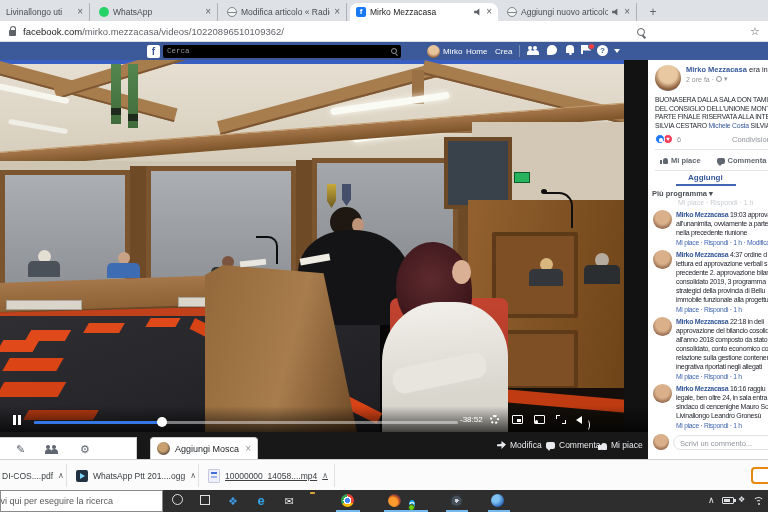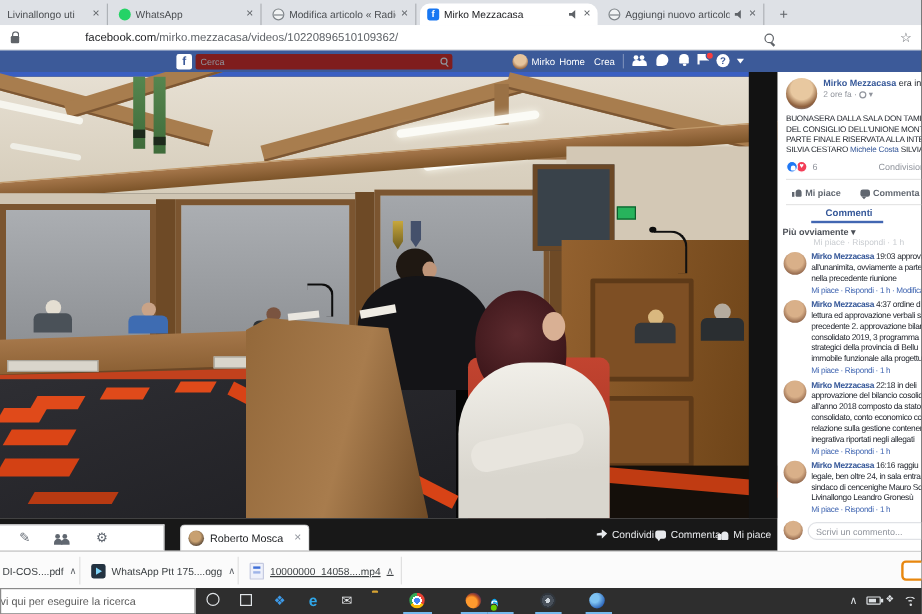--- a/index.html
+++ b/index.html
@@ -26,32 +26,32 @@
     clip-path:polygon(0 35%,30% 35%,65% 5%,65% 95%,30% 65%,0 65%);}
   .newtab{position:absolute;left:645px;top:4px;width:16px;height:16px;color:#5f6368;
     font-size:12px;line-height:16px;text-align:center;}
 
   
   .addrbar{position:absolute;top:21px;left:0;width:768px;height:21px;background:#fff;
     border-bottom:1px solid #dadce0;box-sizing:border-box;}
   .lock{position:absolute;left:9px;top:9px;width:7px;height:6px;background:#5f6368;border-radius:1px;}
   .lock::before{content:"";position:absolute;top:-4px;left:1px;width:4px;height:4px;
     border:1.2px solid #5f6368;border-bottom:none;border-radius:3px 3px 0 0;}
-  .url{position:absolute;left:23px;top:5px;font-size:9.5px;color:#202124;white-space:nowrap;margin-left:48px;}
+  .url{position:absolute;left:23px;top:5px;font-size:9.5px;color:#202124;white-space:nowrap;}
   .url .path{color:#5f6368;}
   .zoomico{position:absolute;left:637px;top:7px;width:6px;height:6px;border:1.3px solid #5f6368;border-radius:50%;}
   .zoomico::after{content:"";position:absolute;left:5px;top:6px;width:1.5px;height:4px;background:#5f6368;transform:rotate(-45deg);}
   .starico{position:absolute;left:750px;top:4px;font-size:11px;color:#5f6368;}
 
   
   .fbnav{position:absolute;top:42px;left:0;width:768px;height:18px;background:#3c5a99;}
   .fblogo{position:absolute;left:147px;top:2.5px;width:13px;height:13px;background:#fff;border-radius:2px;
     color:#3c5a99;font-weight:bold;font-size:10px;text-align:center;line-height:13px;}
-  .fbsearch{position:absolute;left:163px;top:2.5px;width:214px;height:13px;background:#7f1d1d;border-radius:2px;
-    font-size:7.5px;color:#90949c;line-height:13px;padding-left:4px;box-sizing:border-box;}
+  .fbsearch{position:absolute;left:163px;top:2.5px;width:238px;height:13px;background:#000000;border-radius:2px;
+    font-size:7.5px;color:#90949c;line-height:13px;padding-left:4px;box-sizing:border-box;font-family:Liberation Mono, monospace;}
   .fbsearch .mag{position:absolute;right:4px;top:3.5px;width:4px;height:4px;border:1px solid #90949c;border-radius:50%;}
   .fbsearch .mag::after{content:"";position:absolute;left:3.5px;top:4px;width:1px;height:3px;background:#90949c;transform:rotate(-45deg);}
   .fbava{position:absolute;left:427px;top:2.5px;width:13px;height:13px;border-radius:50%;
     background:radial-gradient(circle at 50% 35%,#e6c49c 0 45%,#96653f 75%,#51678f 100%);}
   .fbtxt{position:absolute;top:4.5px;font-size:8px;font-weight:normal;color:#fff;}
   .fbdiv{position:absolute;left:519px;top:3px;width:1px;height:12px;background:rgba(255,255,255,.3);}
   .ni{position:absolute;top:3px;width:12px;height:12px;}
   .pers{position:absolute;width:4px;height:4px;border-radius:50%;background:#fff;top:1px;}
   .pers::after{content:"";position:absolute;top:4px;left:-1.5px;width:7px;height:5px;border-radius:4px 4px 0 0;background:#fff;}
   .i-msgr{width:10px;height:10px;background:#fff;border-radius:50% 50% 50% 12%;}
@@ -347,26 +347,49 @@
     <div class="sc" style="left:240px;top:200px;width:26px;height:6px;background:#e9e6df;transform:rotate(-6deg);"></div>
     <div class="sc" style="left:300px;top:196px;width:30px;height:7px;background:#efece4;transform:rotate(-10deg);"></div>
     <div class="sc" style="left:256px;top:176px;width:20px;height:26px;border-right:2px solid #0d0d0d;border-top:2px solid #0d0d0d;border-radius:0 10px 0 0;"></div>
     <div class="sc" style="left:390px;top:238px;width:118px;height:134px;border-radius:8px 8px 0 0;background:linear-gradient(#c24430,#9e2f1f);"></div>
     <div class="sc" style="left:396px;top:182px;width:76px;height:92px;border-radius:48% 52% 40% 50%;background:radial-gradient(circle at 45% 40%,#5c2a2e,#391418 75%);"></div>
     <div class="sc" style="left:452px;top:200px;width:19px;height:24px;border-radius:50%;background:#d9b094;"></div>
     <div class="sc" style="left:382px;top:242px;width:126px;height:130px;border-radius:46% 42% 0 0;background:linear-gradient(175deg,#f2f0ea,#d9d6ce 70%);"></div>
     <div class="sc" style="left:392px;top:300px;width:95px;height:26px;border-radius:12px;background:#e8e5de;transform:rotate(-12deg);"></div>
     <div class="sc" style="left:624px;top:0;width:24px;height:372px;background:#121212;"></div>
 
+    <div class="controls">
+      <span class="pauseico"></span>
+      <span class="track">
+          <span class="tfill"></span>
+        </span>
+      <span class="knob"></span>
+      <span class="vtime">-38:52</span>
+      <span class="vico" style="left:490px;">
+          <span class="i-gear abs"></span>
+        </span>
+      <span class="vico" style="left:512px;">
+          <span class="i-pip abs"></span>
+        </span>
+      <span class="vico" style="left:534px;">
+          <span class="i-cast abs"></span>
+        </span>
+      <span class="vico" style="left:556px;">
+          <span class="i-fs abs"></span>
+        </span>
+      <span class="vico" style="left:576px;">
+          <span class="i-vol abs"></span>
+        </span>
+    </div>
   </div>
 
   <div class="vfooter">
     <div class="vfbtn" style="left:497px;">
       <span class="i-share"></span>
-      <span>Condividi</span>
+      <span>Modifica</span>
     </div>
     <div class="vfbtn" style="left:546px;">
       <span class="i-cmnt"></span>
       <span>Commenta</span>
     </div>
     <div class="vfbtn" style="left:598px;">
       <span class="i-like"></span>
       <span>Mi piace</span>
     </div>
   </div>
@@ -374,21 +397,21 @@
   <div class="dockbar">
     <span class="dockico" style="left:16px;">✎</span>
     <span class="dockico duo" style="left:46px;top:6px;">
         <span class="pers" style="left:0;"></span>
         <span class="pers" style="left:6px;"></span>
       </span>
     <span class="dockico" style="left:80px;">⚙</span>
   </div>
   <div class="chattab">
     <span class="chatava"></span>
-    <span class="chatname">Roberto Mosca</span>
+    <span class="chatname">Aggiungi Mosca</span>
     <span class="chatx">×</span>
   </div>
 
   <aside class="sidebar">
     <div class="sbin">
       <div class="phead">
         <span class="pava"></span>
         <div>
           <div class="pname nowrap"><b>Mirko Mezzacasa</b><span> era in diretta.</span></div>
           <div class="pmeta">
@@ -415,22 +438,22 @@
         <span class="pabtn">
             <span class="i-thumbg"></span>
             <span>Mi piace</span>
           </span>
         <span class="pabtn">
             <span class="i-cmntg"></span>
             <span>Commenta</span>
           </span>
       </div>
       <div class="sdiv"></div>
-      <div class="ctab"><span>Commenti</span><span class="bar"></span></div>
-      <div class="sortrow"><span>Più ovviamente</span> <span>▾</span></div>
+      <div class="ctab"><span>Aggiungi</span><span class="bar"></span></div>
+      <div class="sortrow"><span>Più programma</span> <span>▾</span></div>
       <div class="prevmeta nowrap">Mi piace · Rispondi · 1 h</div>
 
       <div class="cmt">
         <span class="cava"></span>
         <div class="cbody">
           <div class="nowrap"><span class="cauthor">Mirko Mezzacasa</span> <span>19:03 approva</span></div>
           <div class="nowrap">all'unanimita, ovviamente a parte</div>
           <div class="nowrap">nella precedente riunione</div>
           <div class="cmeta nowrap">Mi piace · Rispondi · 1 h · Modificat</div>
         </div>
@@ -481,21 +504,21 @@
   </aside>
 
   <div class="dlbar">
     <div class="dli" style="left:2px;justify-content:center;">
       <span>DI-COS....pdf</span>
       <span class="dlcaret">∧</span>
     </div>
     <span class="dlsep" style="left:66px;"></span>
     <div class="dli" style="left:76px;">
       <span class="dlico1"></span>
-      <span>WhatsApp Ptt 175....ogg</span>
+      <span>WhatsApp Ptt 201....ogg</span>
       <span class="dlcaret">∧</span>
     </div>
     <span class="dlsep" style="left:198px;"></span>
     <div class="dli" style="left:208px;text-decoration:underline;">
       <span class="dlico2"></span>
       <span>10000000_14058....mp4</span>
       <span class="dlcaret">∧</span>
     </div>
     <span class="dlsep" style="left:334px;"></span>
     <span class="dlpill"></span>

